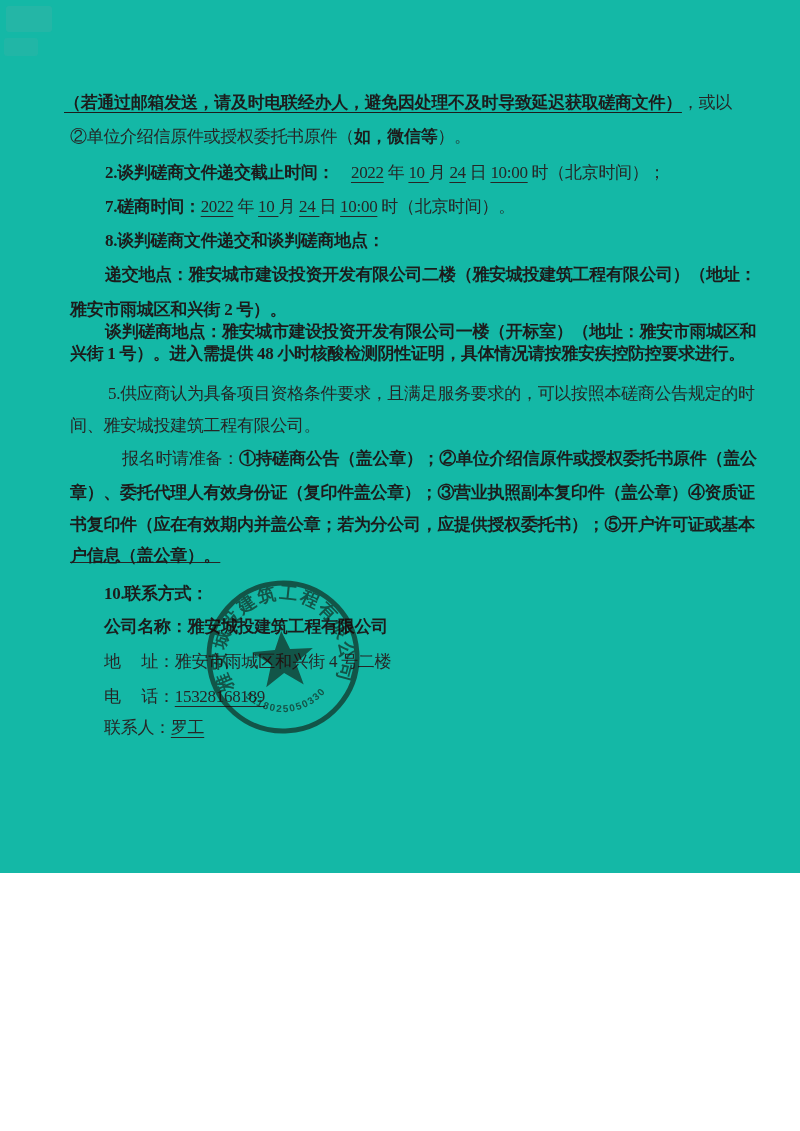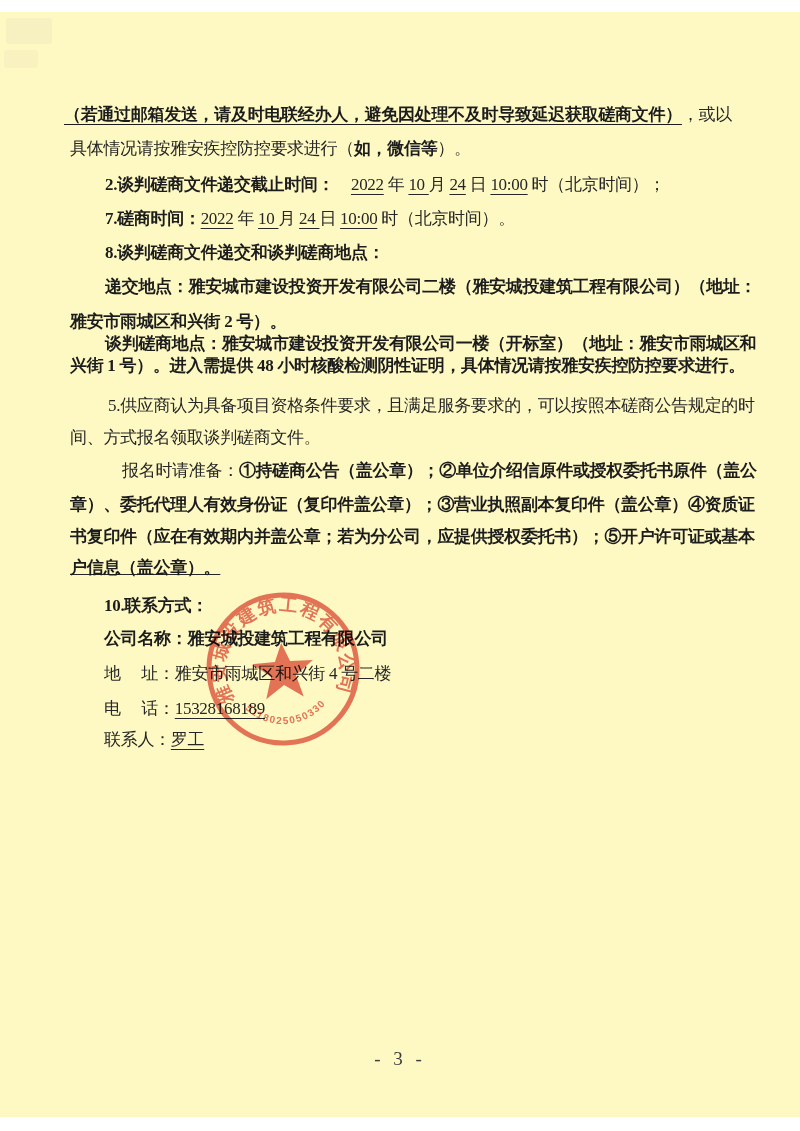--- a/index.html
+++ b/index.html
@@ -1,23 +1,22 @@
 <!DOCTYPE html>
 <html><head>
 <meta charset="utf-8">
 <style>
   html,body{margin:0;padding:0;background:#ffffff;}
   .page{
     position:relative;
-    width:800px;height:1105px;
-    background:#fef9c3;
+    width:800px;height:873px;
+    background:#14b8a6;
     font-family:"Liberation Serif","DejaVu Serif",serif;
     color:#262626;
     overflow:hidden;
-    margin-top:12px;
   }
   .line{
     position:absolute;
     white-space:nowrap;
     font-size:17px;
     line-height:22px;
     letter-spacing:-0.3px;
   }
   .line span{display:inline;}
   .b{font-weight:bold;color:#1c1c1c;}
@@ -46,30 +45,30 @@
 </head>
 <body>
 
 <div class="page">
 
   <div class="artifact artifact-1"></div>
   <div class="artifact artifact-2"></div>
 
   <div>
       <div class="line" style="left: 64px; top: 92px;"><span class="b u">（若通过邮箱发送，请及时电联经办人，避免因处理不及时导致延迟获取磋商文件）</span><span>，或以</span></div>
-      <div class="line" style="left: 70px; top: 126px;"><span>具体情况请按雅安疾控防控要求进行（</span><span class="b">如，微信等</span><span>）。</span></div>
+      <div class="line" style="left: 70px; top: 126px;"><span>②单位介绍信原件或授权委托书原件（</span><span class="b">如，微信等</span><span>）。</span></div>
       <div class="line" style="left: 105px; top: 162px;"><span class="b">2.谈判磋商文件递交截止时间：</span><span>　</span><span class="u">2022</span><span> 年 </span><span class="u">  10  </span><span> 月 </span><span class="u">24</span><span> 日 </span><span class="u">10:00</span><span> 时（北京时间）；</span></div>
       <div class="line" style="left: 105px; top: 196px;"><span class="b">7.磋商时间：</span><span class="u">2022</span><span> 年 </span><span class="u">  10  </span><span> 月 </span><span class="u"> 24  </span><span> 日 </span><span class="u">10:00</span><span> 时（北京时间）。</span></div>
       <div class="line" style="left: 105px; top: 230px;"><span class="b">8.谈判磋商文件递交和谈判磋商地点：</span></div>
       <div class="line" style="left: 105px; top: 264px;"><span class="b">递交地点：雅安城市建设投资开发有限公司二楼（雅安城投建筑工程有限公司）（地址：</span></div>
       <div class="line" style="left: 70px; top: 299px;"><span class="b">雅安市雨城区和兴街 2 号）。</span></div>
       <div class="line" style="left: 105px; top: 321px;"><span class="b">谈判磋商地点：雅安城市建设投资开发有限公司一楼（开标室）（地址：雅安市雨城区和</span></div>
       <div class="line" style="left: 70px; top: 343px;"><span class="b">兴街 1 号）。进入需提供 48 小时核酸检测阴性证明，具体情况请按雅安疾控防控要求进行。</span></div>
       <div class="line" style="left: 108px; top: 383px;"><span>5.供应商认为具备项目资格条件要求，且满足服务要求的，可以按照本磋商公告规定的时</span></div>
-      <div class="line" style="left: 70px; top: 415px;"><span>间、方式报名领取谈判磋商文件。</span></div>
+      <div class="line" style="left: 70px; top: 415px;"><span>间、雅安城投建筑工程有限公司。</span></div>
       <div class="line" style="left: 122px; top: 448px;"><span>报名时请准备：</span><span class="b">①持磋商公告（盖公章）；②单位介绍信原件或授权委托书原件（盖公</span></div>
       <div class="line" style="left: 70px; top: 482px;"><span class="b">章）、委托代理人有效身份证（复印件盖公章）；③营业执照副本复印件（盖公章）④资质证</span></div>
       <div class="line" style="left: 70px; top: 514px; font-family: Liberation Serif, serif;"><span class="b">书复印件（应在有效期内并盖公章；若为分公司，应提供授权委托书）；⑤开户许可证或基本</span></div>
       <div class="line" style="left: 70px; top: 545px; text-decoration: underline;"><span class="b">户信息（盖公章）。</span></div>
       <div class="line" style="left: 104px; top: 583px;"><span class="b">10.联系方式：</span></div>
       <div class="line" style="left: 104px; top: 616px;"><span class="b">公司名称：雅安城投建筑工程有限公司</span></div>
       <div class="line" style="left: 104px; top: 651px;"><span>地　 址：雅安市雨城区和兴街 4 号二楼</span></div>
       <div class="line" style="left: 104px; top: 686px;"><span>电　 话：</span><span class="u">15328168189</span></div>
       <div class="line" style="left: 104px; top: 717px;"><span>联系人：</span><span class="u">罗工</span></div>
     </div>

